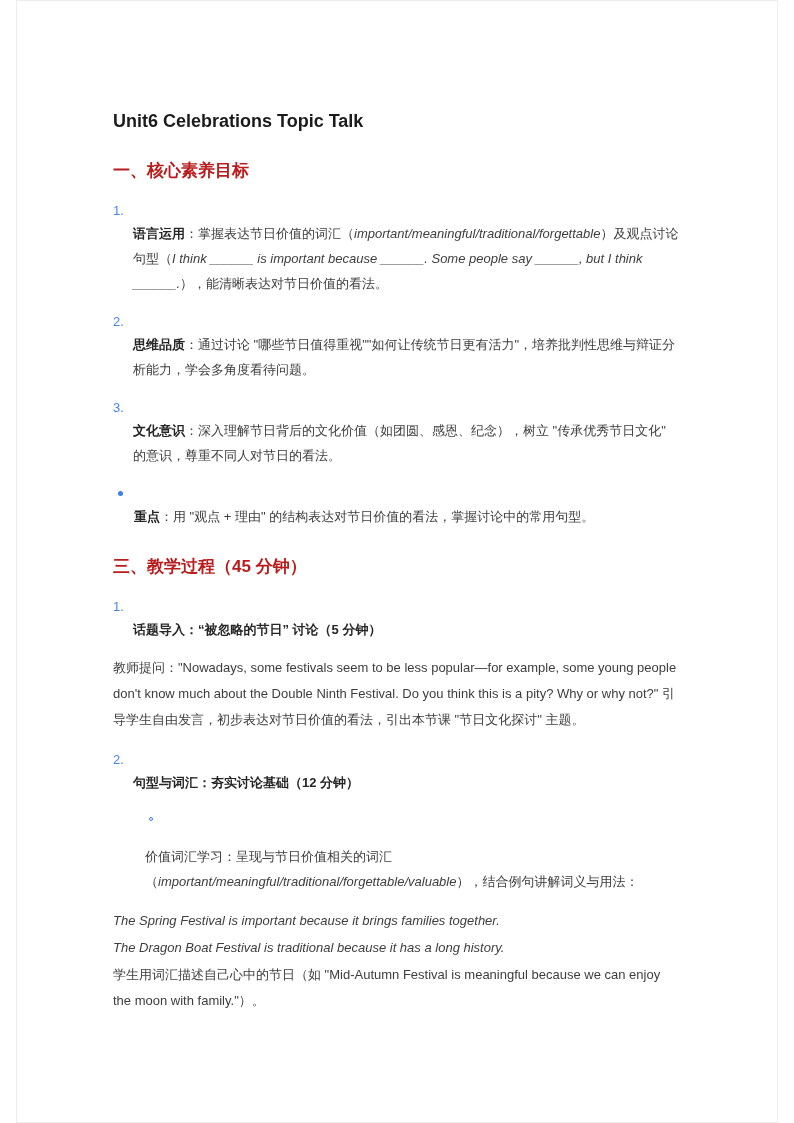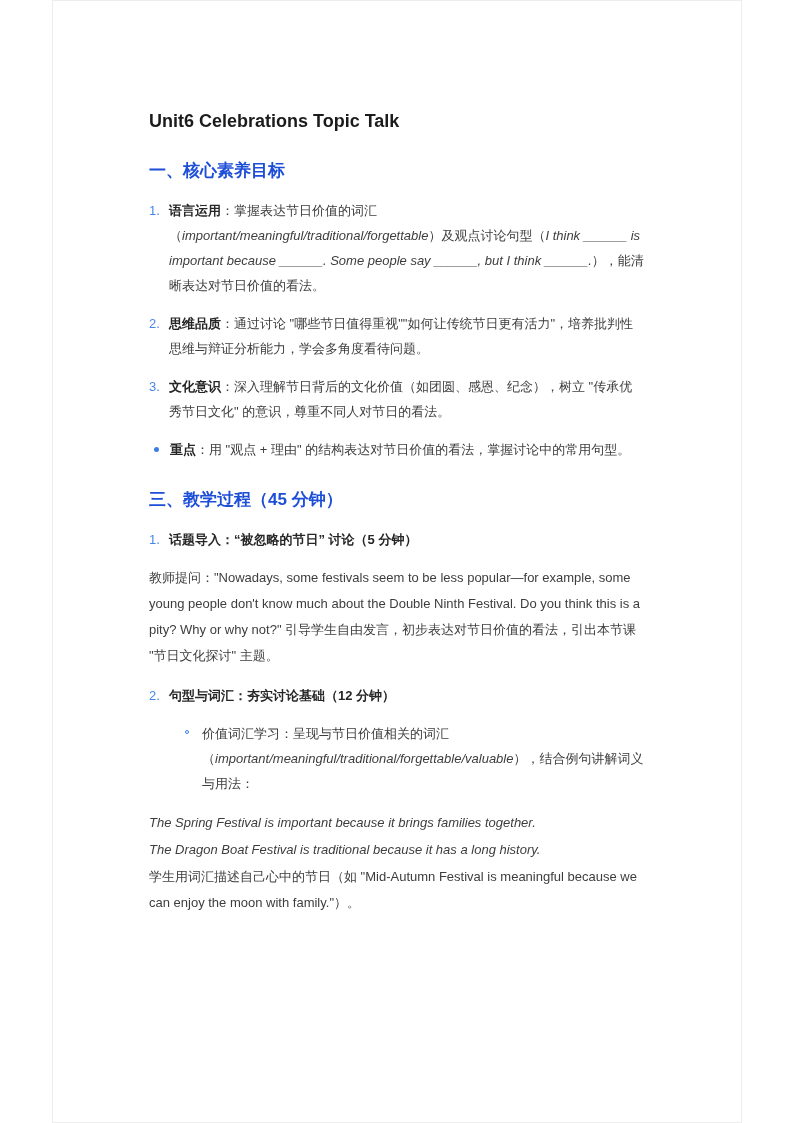--- a/index.html
+++ b/index.html
@@ -1,19 +1,19 @@
 <!DOCTYPE html>
 <html><head>
 <meta charset="utf-8">
 <style>
   * { box-sizing: border-box; }
   html, body { margin: 0; padding: 0; background: #ffffff; }
   .page {
     position: relative;
-    width: 690px;
+    width: 762px;
     height: 1123px;
     margin: 0 auto;
     background: #ffffff;
     border: 1px solid #ededed;
     padding: 108px 96px 40px 96px;
     overflow: hidden;
     font-family: "Liberation Sans", "DejaVu Sans", sans-serif;
     color: #3d3d3d;
     font-size: 13px;
     line-height: 25px;
@@ -23,21 +23,21 @@
     font-size: 18px;
     line-height: 24px;
     font-weight: 700;
     color: #1b1b1b;
   }
   .sec-heading {
     margin: 26px 0 16px 0;
     font-size: 17px;
     line-height: 23px;
     font-weight: 700;
-    color: #1d4ed8;
+    color: #b91c1c;
   }
   .num-item {
     display: flex;
     align-items: flex-start;
     margin: 0 0 13px 0;
   }
   .num-marker {
     flex: 0 0 auto;
     width: 15px;
     margin-right: 5px;
@@ -53,35 +53,36 @@
     width: 5px;
     height: 5px;
     border-radius: 50%;
     background: #3d7de4;
     margin: 10px 11px 0 5px;
   }
   .sub-bullet-row {
     display: flex;
     align-items: flex-start;
     margin: 0 0 14px 32px;
+    flex-direction: column;
   }
   .circle-icon {
     flex: 0 0 auto;
     width: 4px;
     height: 4px;
     border-radius: 50%;
     border: 1px solid #3d7de4;
     background: transparent;
     margin: 9px 13px 0 4px;
   }
   .para { margin: 0 0 14px 0; line-height: 26px; }
   .para.tight { margin: 0 0 1px 0; }
   .rich .b { font-weight: 700; color: #262626; }
   .rich .i { font-style: italic; }
-  .flex-text { flex: 1 1 auto; }
+  .flex-text { flex: 1 1 auto; margin-top: 23px; }
 </style>
 </head>
 <body>
 
 <div class="page">
 
   <h1 class="doc-title">Unit6 Celebrations Topic Talk</h1>
 
   <h2 class="sec-heading">一、核心素养目标</h2>
 

